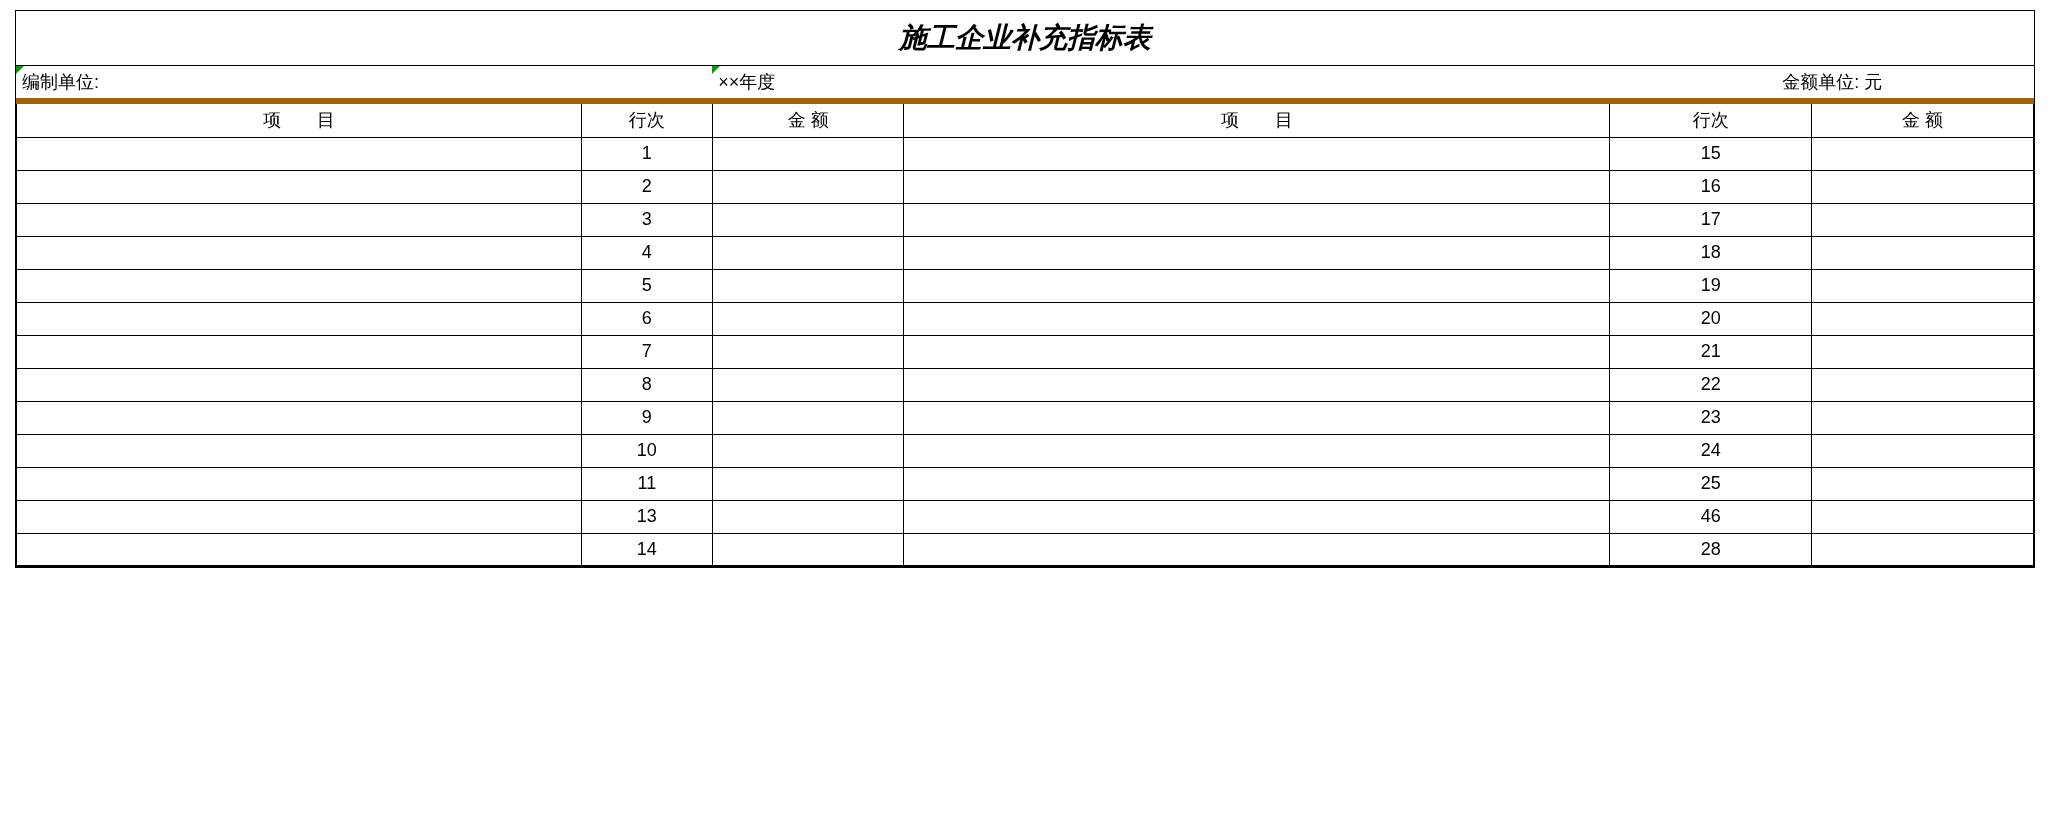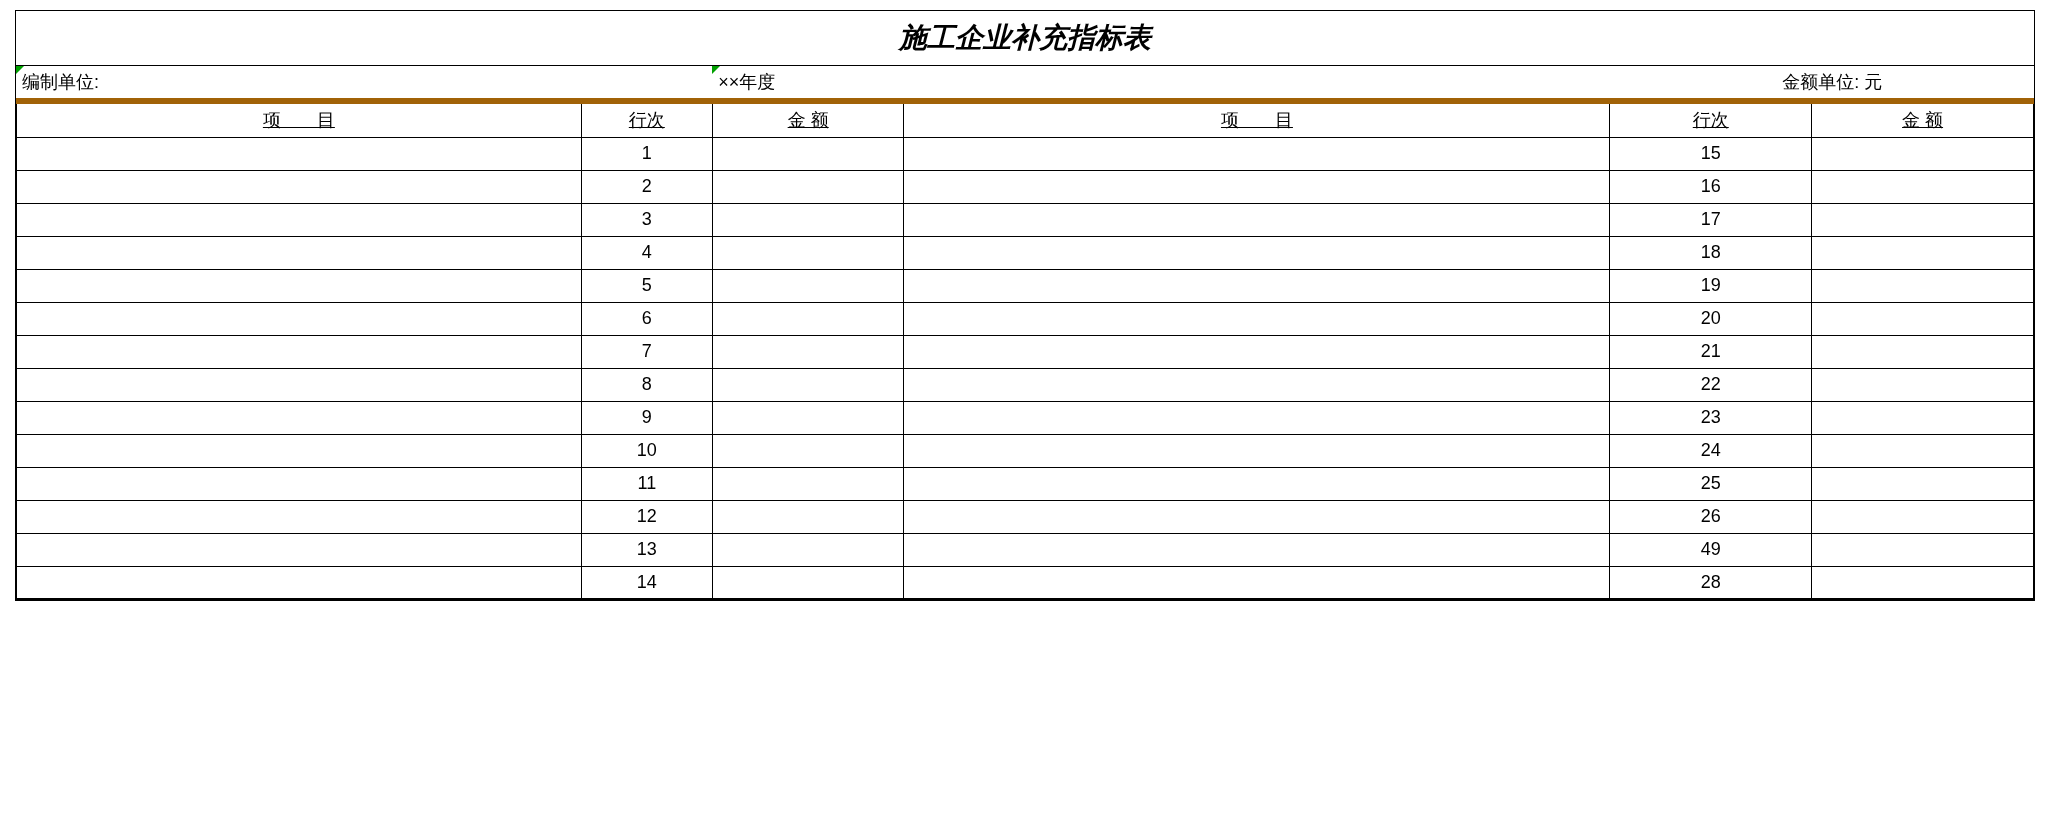--- a/index.html
+++ b/index.html
@@ -71,21 +71,20 @@
       font-weight: normal;
     }
     .col-item1 { width: 28%; }
     .col-line1 { width: 6.5%; }
     .col-amt1 { width: 9.5%; }
     .col-item2 { width: 35%; }
     .col-line2 { width: 10%; }
     .col-amt2 { width: 11%; }
     .header-row th {
       border-top: none;
-      text-decoration: underline;
     }
     tbody tr:last-child td {
       border-bottom: 2px solid #000;
     }
   </style>
 </head>
 <body>
 
 <div class="container">
   <div class="title">施工企业补充指标表</div>
@@ -203,32 +202,24 @@
         <tr>
           <td></td>
           <td>11</td>
           <td></td>
           <td></td>
           <td>25</td>
           <td></td>
         </tr>
         <tr>
           <td></td>
-          <td>12</td>
-          <td></td>
-          <td></td>
-          <td>26</td>
-          <td></td>
-        </tr>
-        <tr>
-          <td></td>
           <td>13</td>
           <td></td>
           <td></td>
-          <td>49</td>
+          <td>46</td>
           <td></td>
         </tr>
         <tr>
           <td></td>
           <td>14</td>
           <td></td>
           <td></td>
           <td>28</td>
           <td></td>
         </tr>

